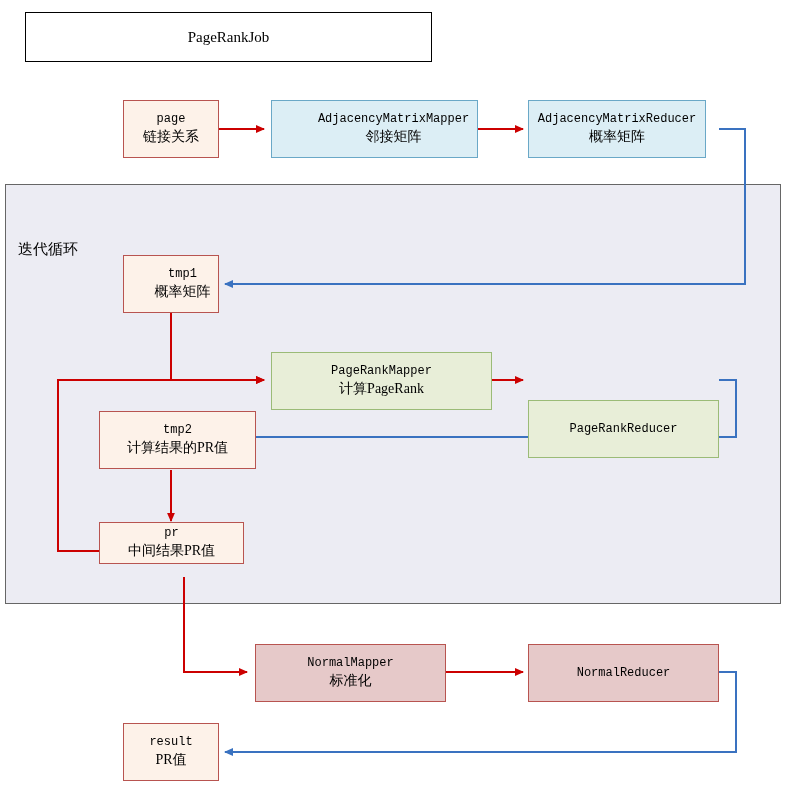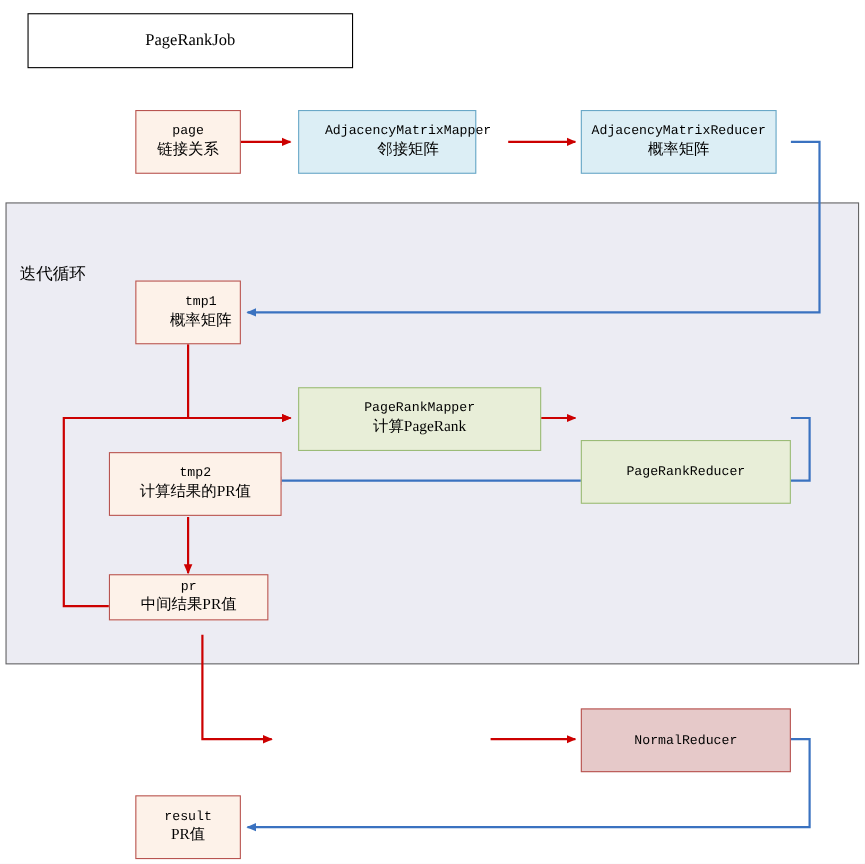--- a/index.html
+++ b/index.html
@@ -115,30 +115,30 @@
 
     <path d="M99,551 L58,551 L58,380 L264,380" stroke="#cc0000" stroke-width="2" fill="none" marker-end="url(#arrow-red)"></path>
 
     <path d="M184,577 L184,672 L247,672" stroke="#cc0000" stroke-width="2" fill="none" marker-end="url(#arrow-red)"></path>
 
     <path d="M446,672 L523,672" stroke="#cc0000" stroke-width="2" fill="none" marker-end="url(#arrow-red)"></path>
 
     <path d="M719,672 L736,672 L736,752 L225,752" stroke="#3a72c0" stroke-width="2" fill="none" marker-end="url(#arrow-blue)"></path>
   </svg>
 
-  <div class="box title-box" style="left:25px; top:12px; width:296px; height:50px;">
+  <div class="box title-box" style="left:25px; top:12px; width:407px; height:50px;">
     <span class="l1">PageRankJob</span>
   </div>
 
   <div class="box data-box" style="left:123px; top:100px; width:96px; height:58px;">
     <span class="l1 mono">page</span>
     <span class="l2 serif">链接关系</span>
   </div>
 
-  <div class="box blue-box" style="left:271px; top:100px; width:162px; height:58px;padding-left:38px;">
+  <div class="box blue-box" style="left:271px; top:100px; width:207px; height:58px;padding-left:38px;">
     <span class="l1 mono">AdjacencyMatrixMapper</span>
     <span class="l2 serif">邻接矩阵</span>
   </div>
 
   <div class="box blue-box" style="left:528px; top:100px; width:178px; height:58px;">
     <span class="l1 mono">AdjacencyMatrixReducer</span>
     <span class="l2 serif">概率矩阵</span>
   </div>
 
   <div class="box data-box" style="left:123px; top:255px; width:96px; height:58px;padding-left:23px;">
@@ -158,20 +158,24 @@
   <div class="box data-box" style="left:99px; top:411px; width:157px; height:58px;">
     <span class="l1 mono">tmp2</span>
     <span class="l2 serif">计算结果的PR值</span>
   </div>
 
   <div class="box data-box" style="left:99px; top:522px; width:145px; height:42px;justify-content:center;">
     <span class="l1 mono">pr</span>
     <span class="l2 serif">中间结果PR值</span>
   </div>
 
+  <div class="box pink-box" style="left:255px; top:644px; width:191px; height:58px;">
+    <span class="l1 mono">NormalMapper</span>
+    <span class="l2 serif">标准化</span>
+  </div>
 
   <div class="box pink-box" style="left:528px; top:644px; width:191px; height:58px;">
     <span class="l1 mono">NormalReducer</span>
   </div>
 
   <div class="box data-box" style="left:123px; top:723px; width:96px; height:58px;">
     <span class="l1 mono">result</span>
     <span class="l2 serif">PR值</span>
   </div>
 

